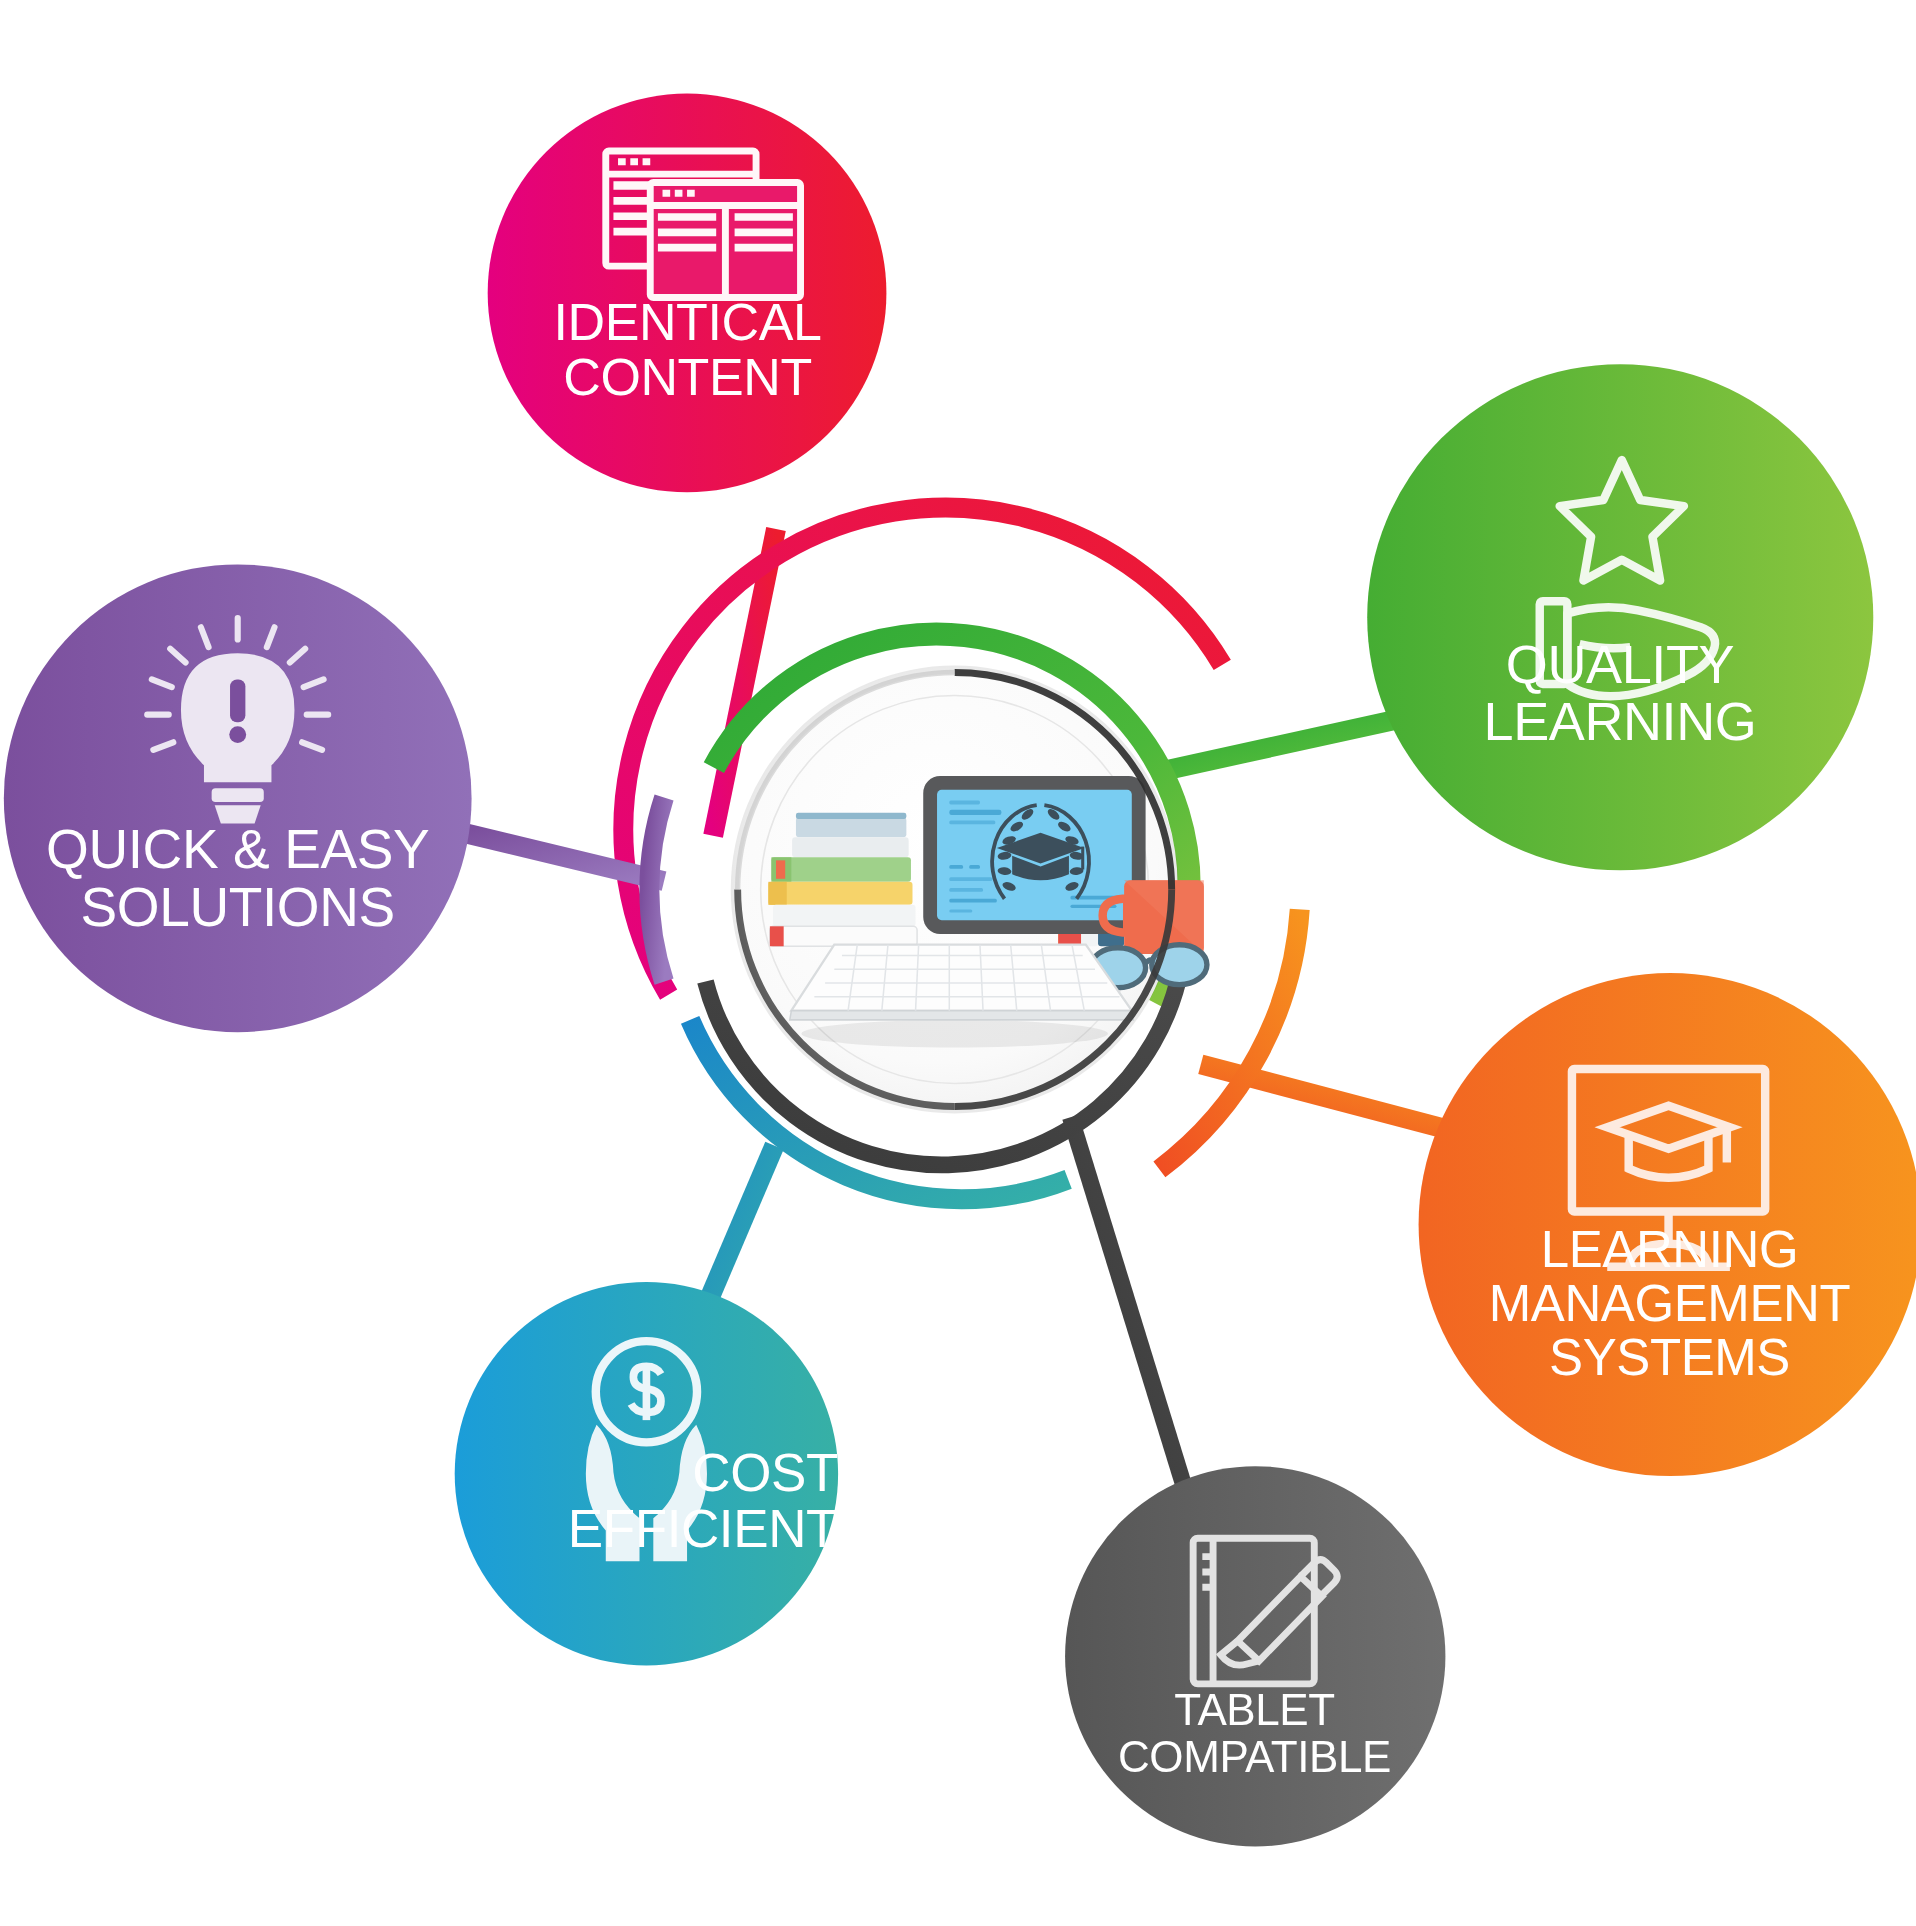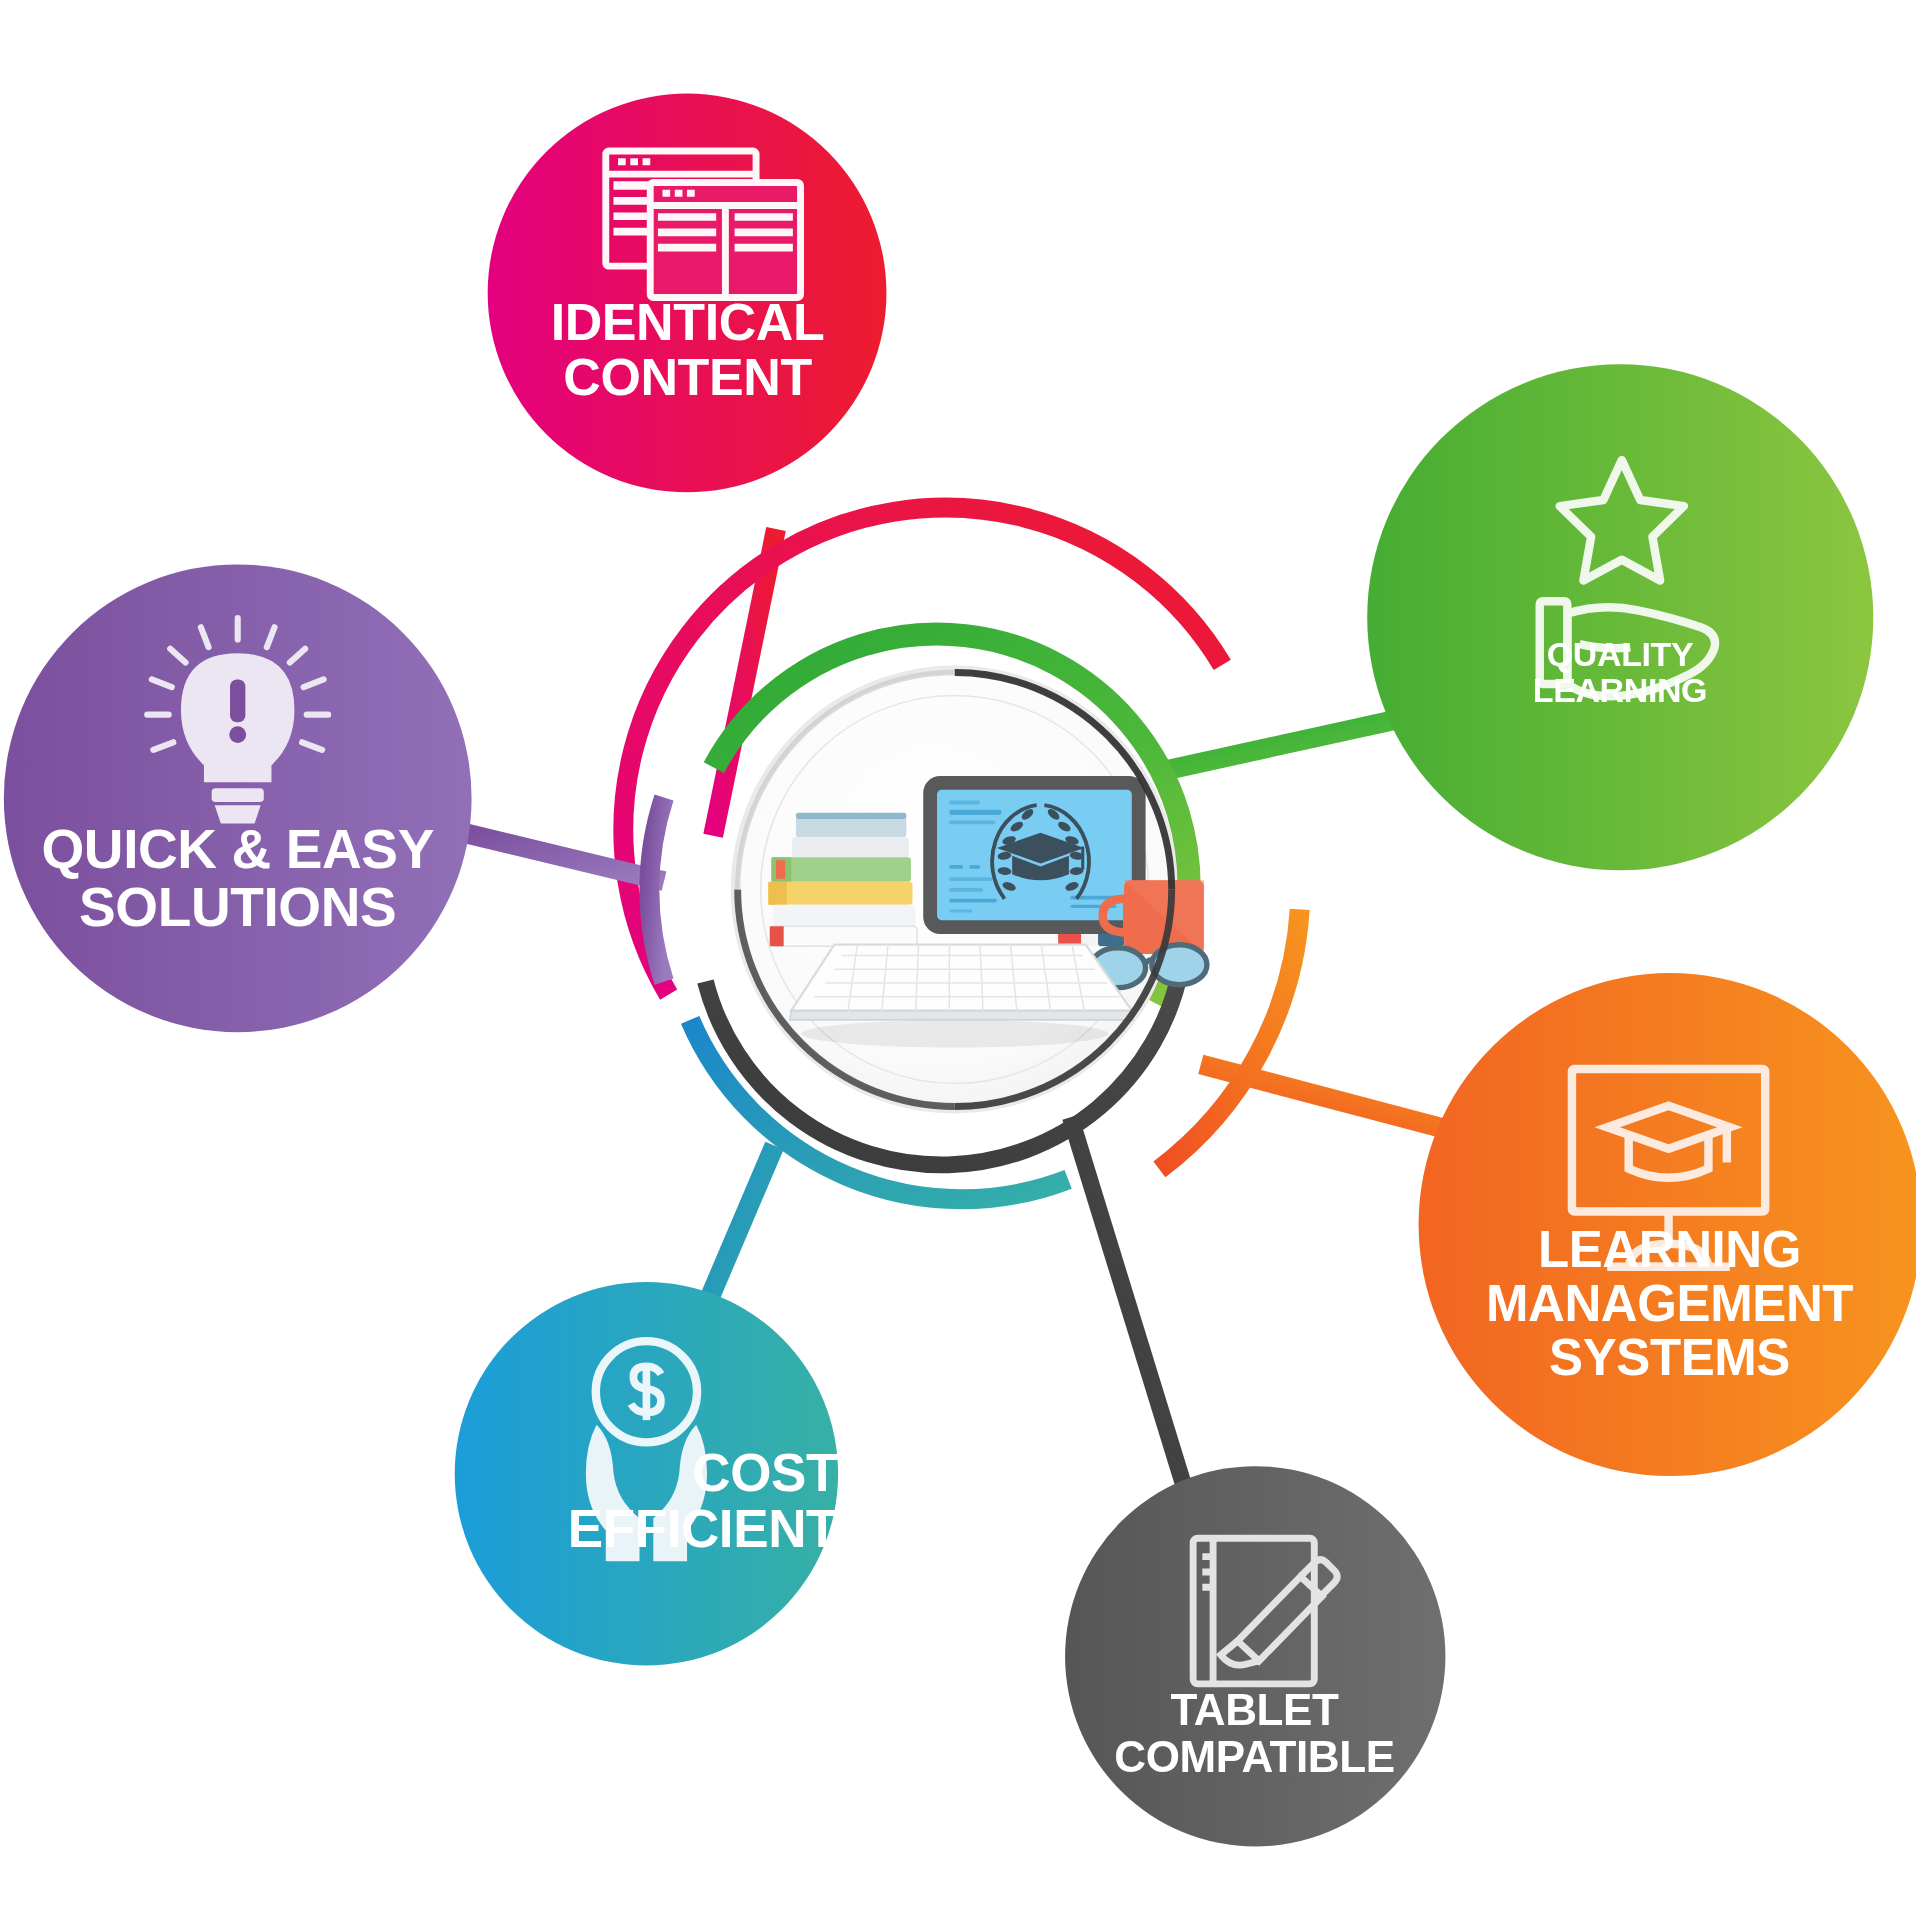--- a/index.html
+++ b/index.html
@@ -3,21 +3,21 @@
 <meta charset="utf-8">
 <style>
   html,body{margin:0;padding:0;background:#ffffff;}
   body{width:1917px;height:1927px;overflow:hidden;
        font-family:"Liberation Sans",sans-serif;}
   #stage{position:relative;width:1917px;height:1927px;background:#ffffff;}
   #diagram{position:absolute;left:0;top:0;width:1917px;height:1927px;}
   .node-label{
     position:absolute;
     color:#ffffff;
-    font-weight:bold;
+    font-weight:normal;
     text-align:center;
     line-height:1.06;
     letter-spacing:-0.4px;
     pointer-events:none;
     white-space:pre-line;
   }
 </style>
 </head>
 <body>
 
@@ -321,21 +321,21 @@
           <path d="M 420 978 L 394 968"></path>
         </g>
       </g>
     </g>
 
   </svg>
 
   <div class="node-label" style="left:488px;top:295px;width:399px;font-size:52px;">IDENTICAL
 CONTENT</div>
 
-  <div class="node-label" style="left:1367px;top:636px;width:506px;font-size:34px;">QUALITY
+  <div class="node-label" style="left:1367px;top:636px;width:506px;font-size:54px;">QUALITY
 LEARNING</div>
 
   <div class="node-label" style="left:1409px;top:1223px;width:521px;font-size:51px;">LEARNING
 MANAGEMENT
 SYSTEMS</div>
 
   <div class="node-label" style="left:1063px;top:1687px;width:383px;font-size:44px;">TABLET
 COMPATIBLE</div>
 
   <div class="node-label" style="left:455px;top:1445px;width:383px;font-size:53px;text-align:right;">COST

